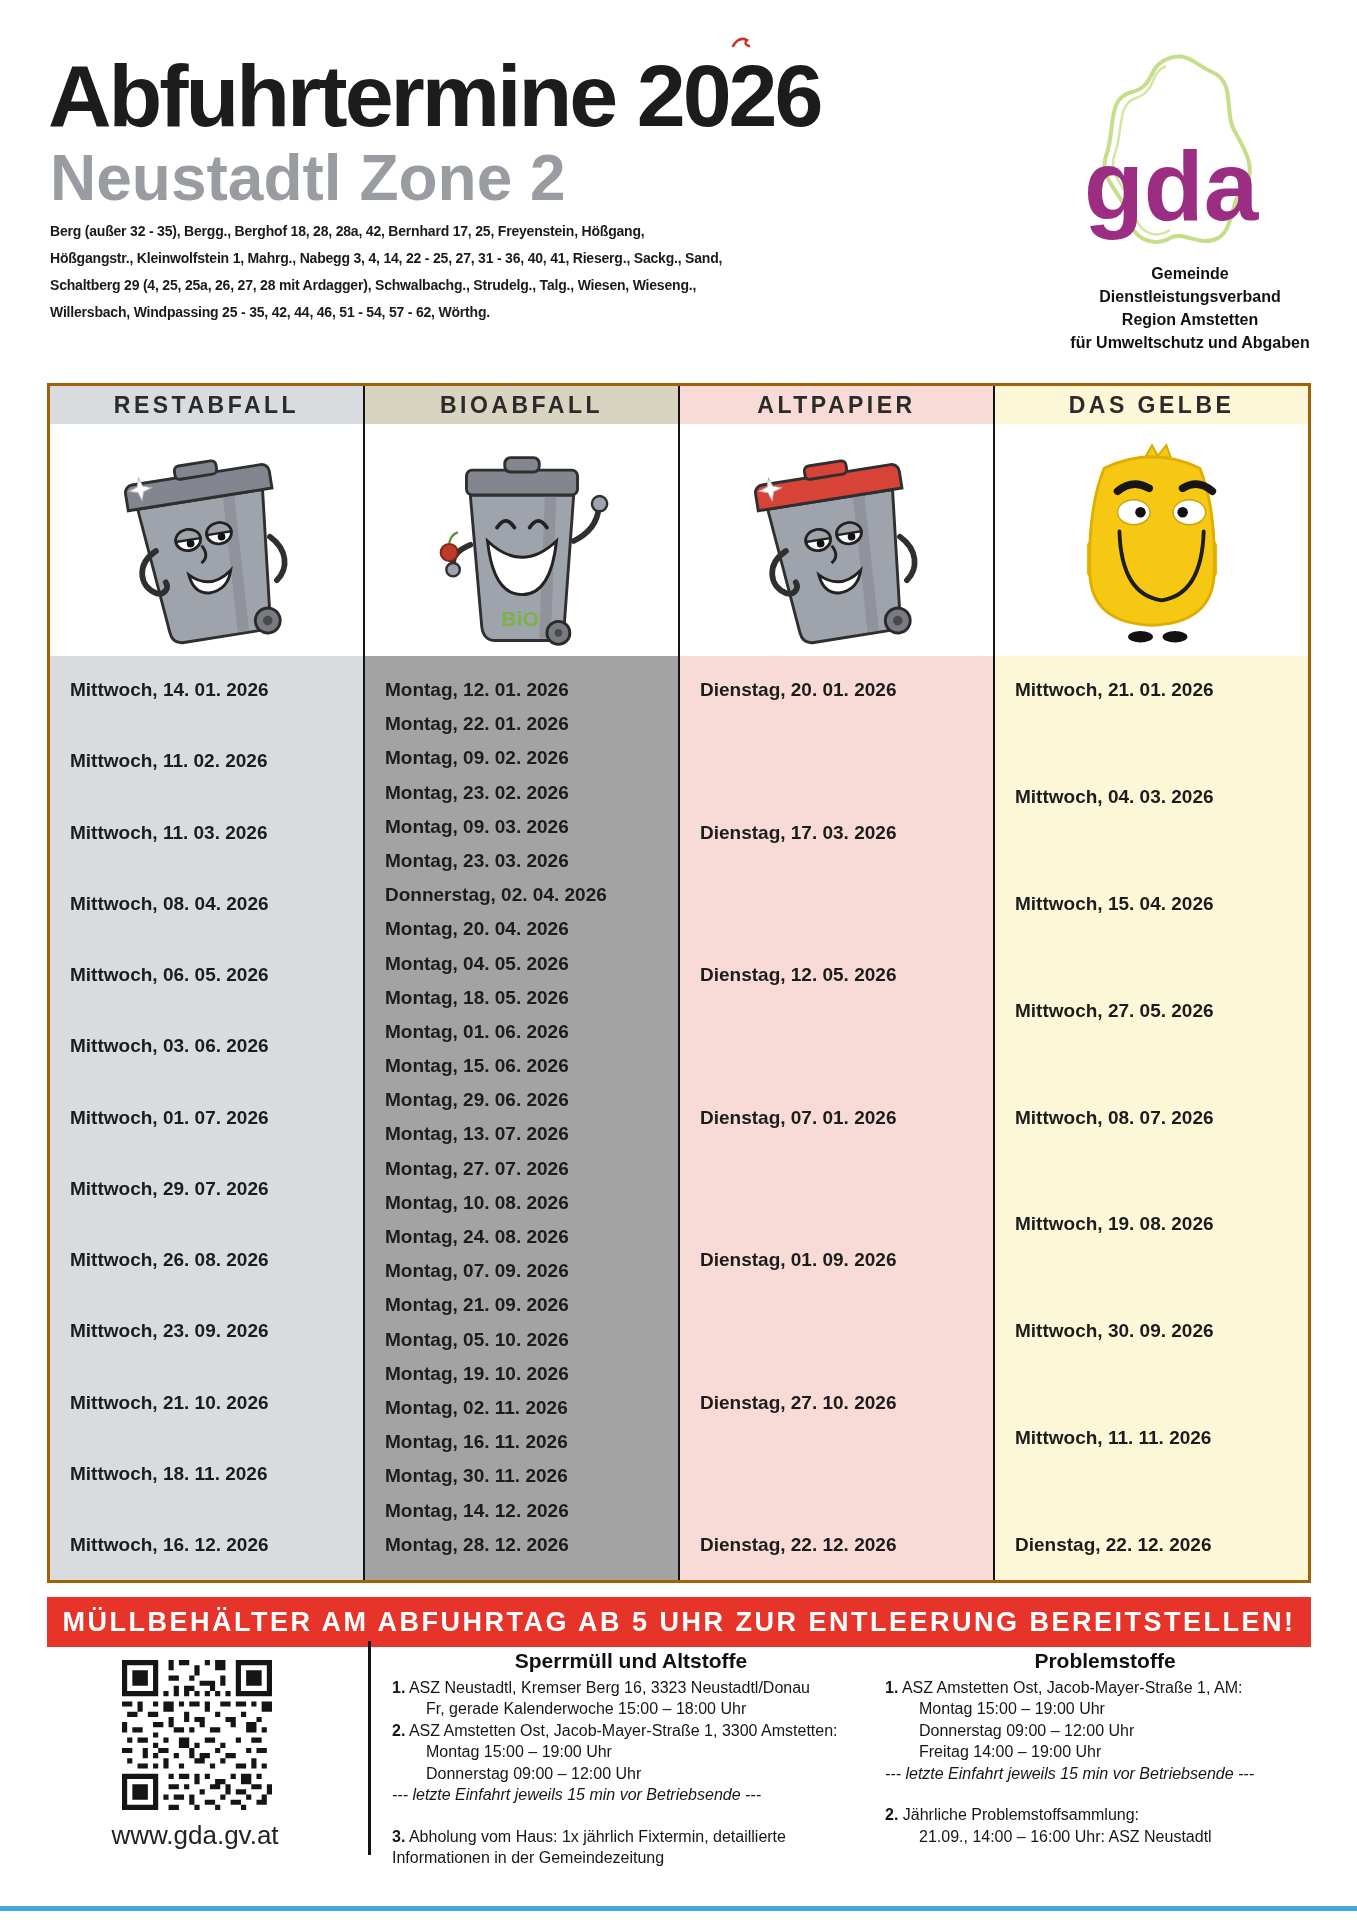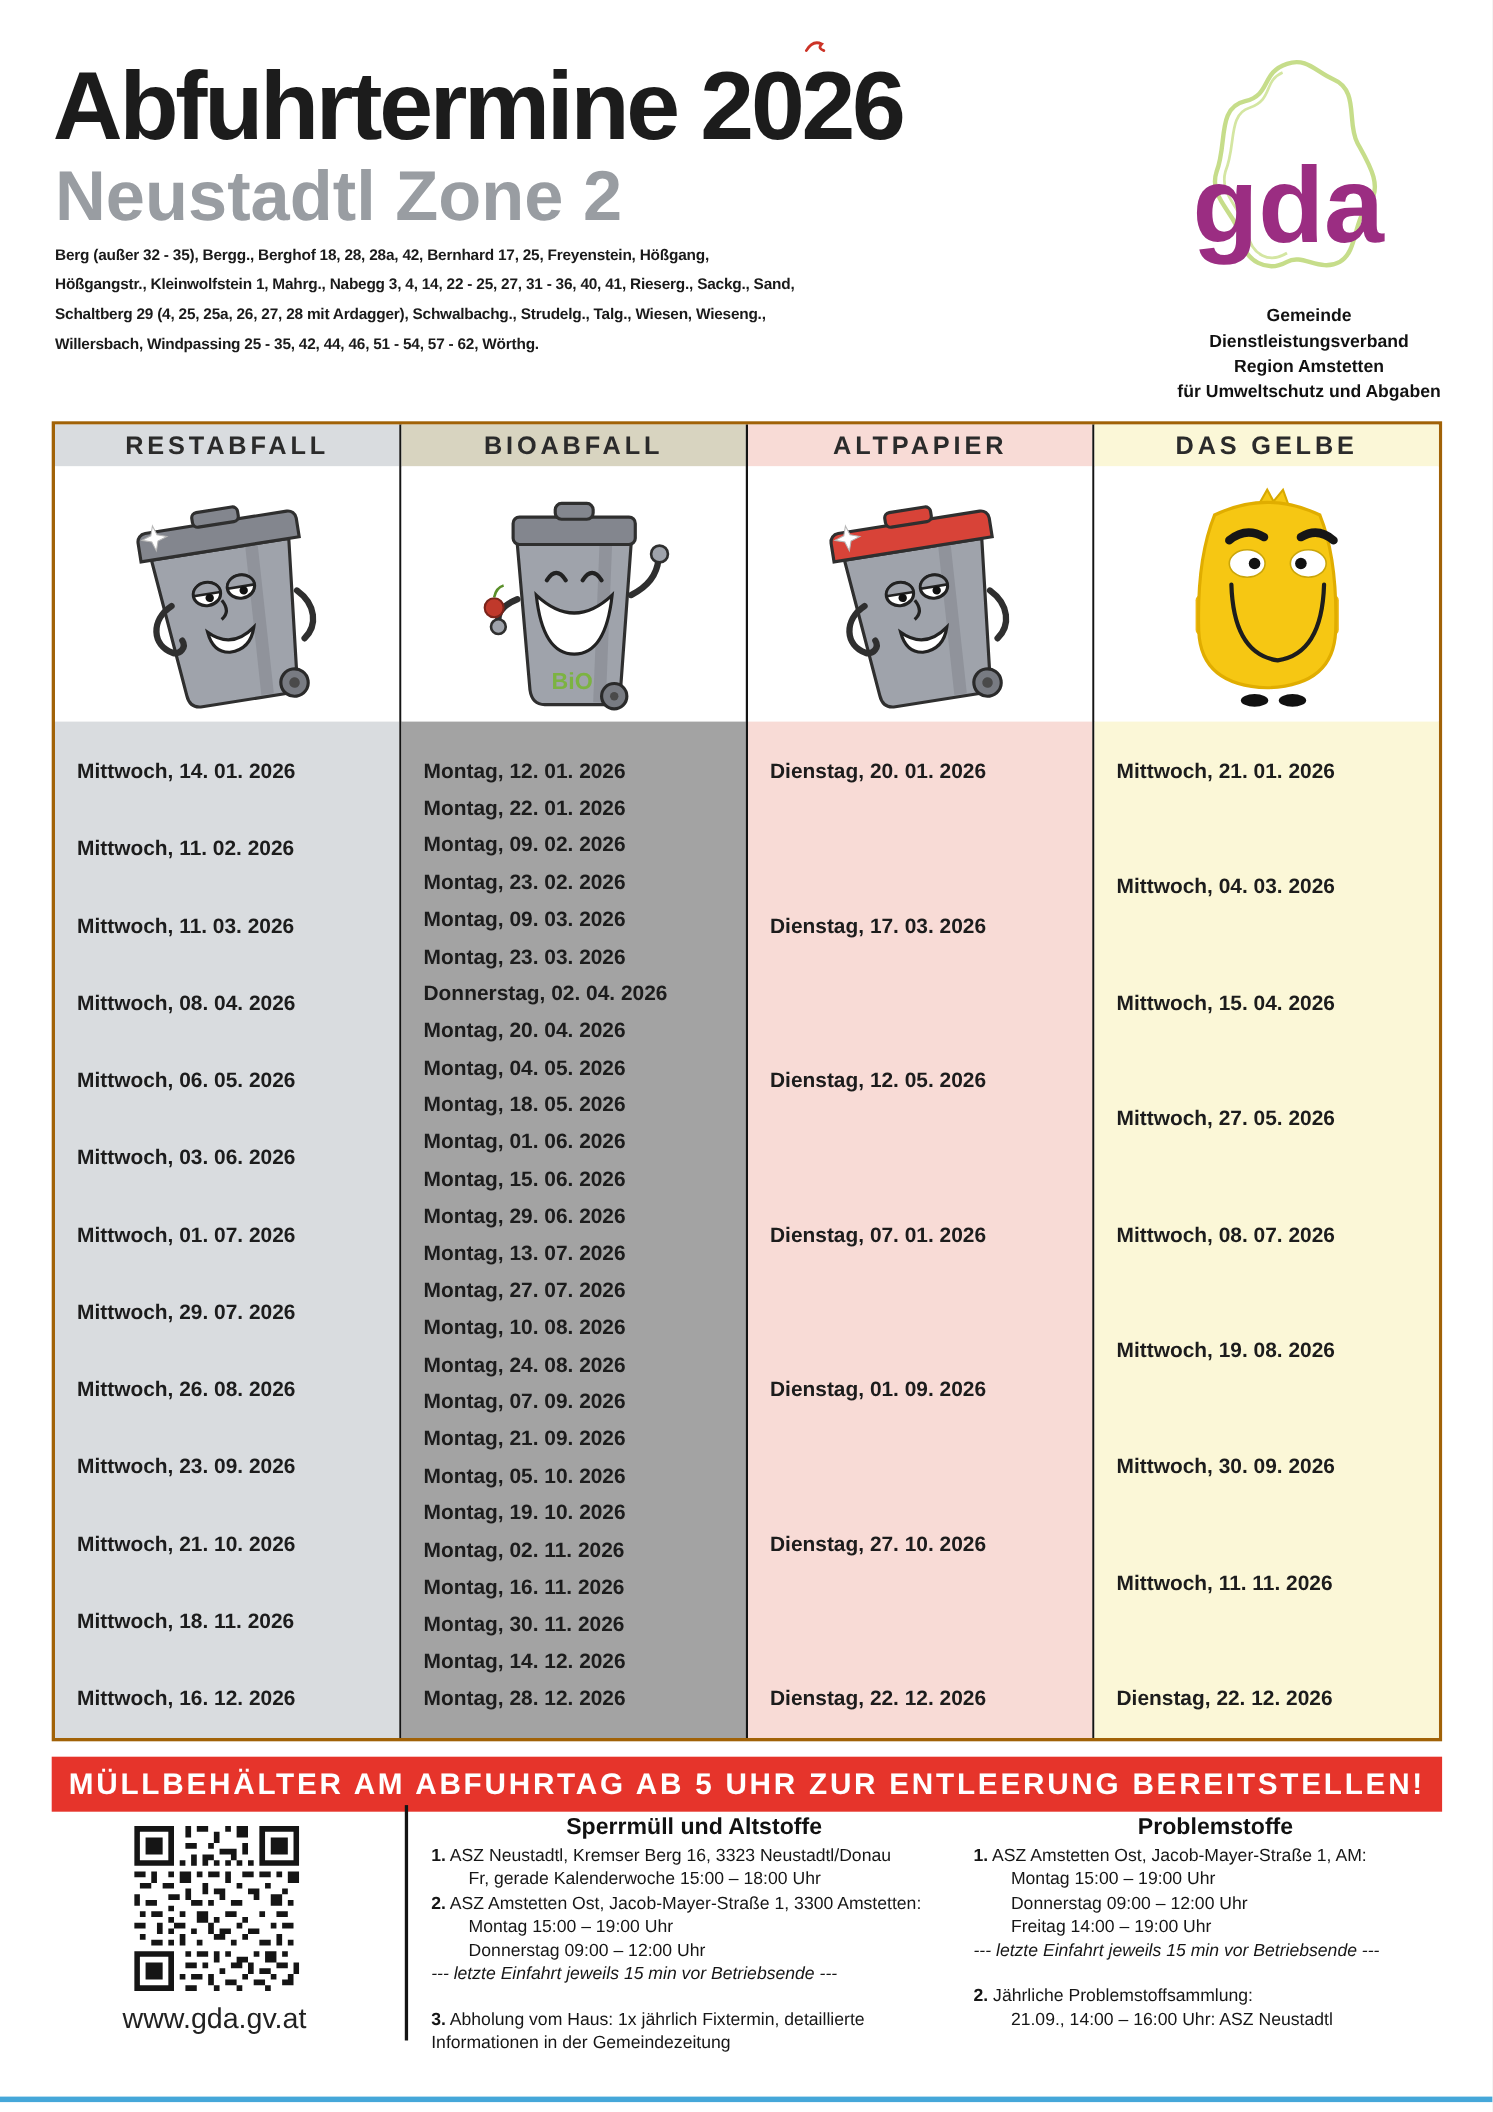--- a/index.html
+++ b/index.html
@@ -22,21 +22,21 @@
   .address{
     position:absolute; left:50px; top:218px; width:830px;
     font-size:14px; font-weight:bold; line-height:27px; letter-spacing:-0.2px;
     color:#1a1a1a;
   }
   .address div{white-space:nowrap;}
   .red-mark{position:absolute; left:731px; top:34px;}
   
   .logo-svg{position:absolute; left:1082px; top:52px;}
   .org{
-    position:absolute; left:1062px; top:276px; width:256px;
+    position:absolute; left:1062px; top:262px; width:256px;
     text-align:center; font-size:16px; font-weight:bold; line-height:23px; color:#111;
   }
   
   .table{
     position:absolute; left:47px; top:383px; width:1264px; height:1200px;
     border:3px solid #a16207; box-sizing:border-box;
     display:flex; background:#fff;
   }
   .col{flex:1 1 0; display:flex; flex-direction:column; min-width:0;}
   .col + .col{border-left:2px solid #141414;}
@@ -44,21 +44,21 @@
     height:38px; line-height:39px; flex:0 0 38px;
     text-align:center; font-size:23px; font-weight:bold; letter-spacing:3.5px;
     color:#2b2b2b;
   }
   .mascot-band{
     flex:0 0 232px; background:#fff;
     display:flex; align-items:center; justify-content:center;
   }
   .dates{
     flex:1 1 auto; box-sizing:border-box;
-    padding:36px 8px 26px 20px;
+    padding:24px 8px 26px 20px;
     display:flex; flex-direction:column; justify-content:space-between;
     align-items:flex-start;
   }
   .date{
     font-size:19px; font-weight:bold; color:#1c1c1c; white-space:nowrap;
     line-height:1;
   }
   
   .banner{
     position:absolute; left:47px; top:1597px; width:1264px; height:50px;

